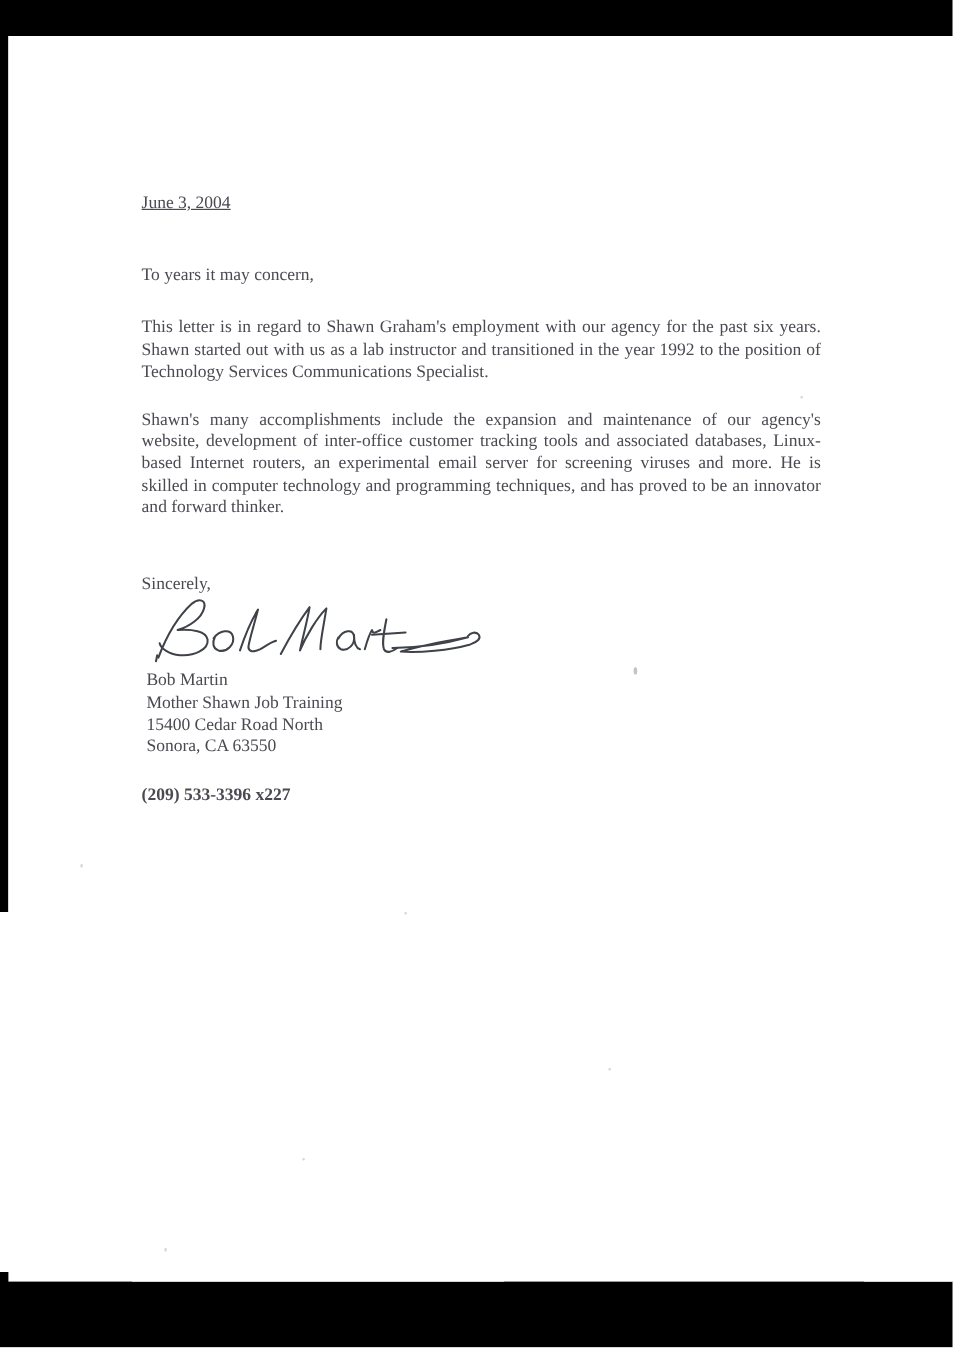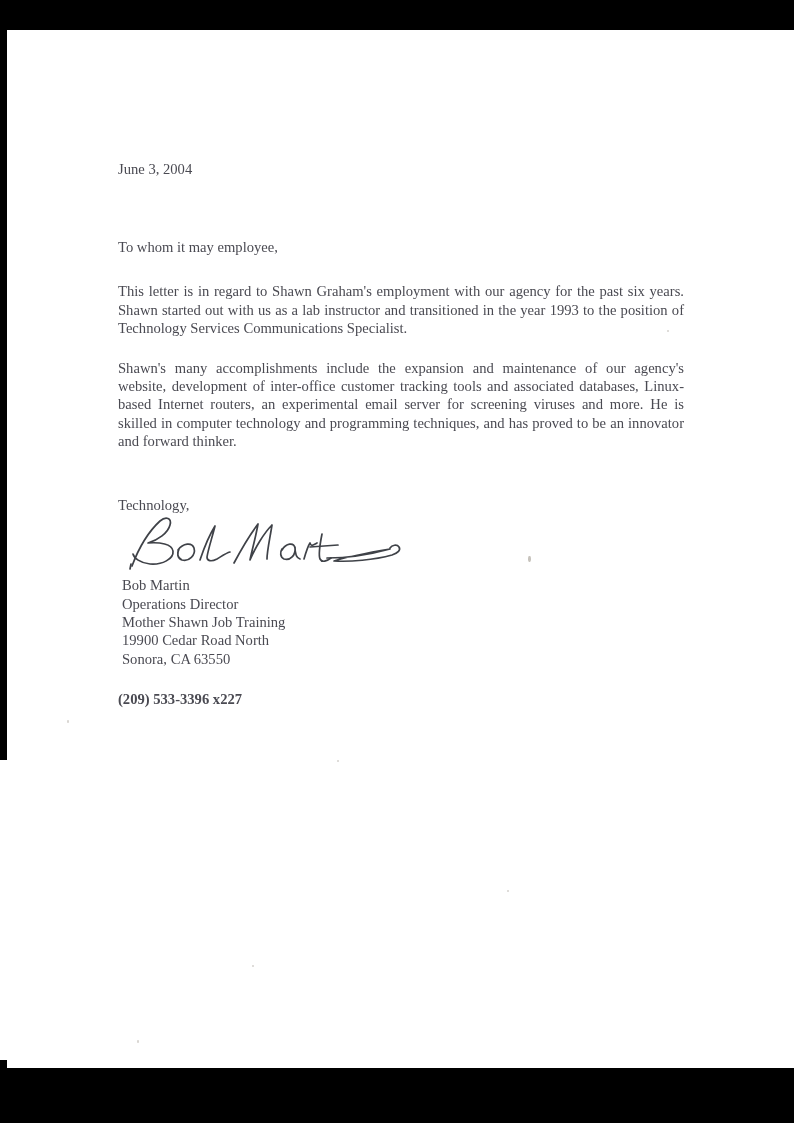--- a/index.html
+++ b/index.html
@@ -49,21 +49,22 @@
   .letter-body {
     position: absolute;
     left: 111px;
     top: 130px;
     width: 566px;
     color: #4a4a52;
     font-size: 14.6px;
     line-height: 18.2px;
   }
   .date-line {
-    margin: 0 0 60px 0;
+    margin: 0 0 42px 0;
+    text-decoration: underline;
   }
   .salutation {
     margin: 0 0 26px 0;
   }
   .para {
     margin: 0 0 22px 0;
     text-align: justify;
     text-justify: inter-word;
   }
   .para:last-of-type {
@@ -118,26 +119,26 @@
 
     <div class="speck" style="left:130px; top:1010px; width:2px; height:3px;"></div>
     <div class="speck" style="left:500px; top:860px; width:2px; height:2px;"></div>
     <div class="speck" style="left:245px; top:935px; width:2px; height:2px;"></div>
     <div class="speck" style="left:660px; top:300px; width:2px; height:2px;"></div>
 
     <div class="letter-body">
 
       <p class="date-line">June 3, 2004</p>
 
-      <p class="salutation">To whom it may employee,</p>
+      <p class="salutation">To years it may concern,</p>
 
-      <p class="para">This letter is in regard to Shawn Graham's employment with our agency for the past six years.  Shawn started out with us as a lab instructor and transitioned in the year 1993 to the position of Technology Services Communications Specialist.</p>
+      <p class="para">This letter is in regard to Shawn Graham's employment with our agency for the past six years.  Shawn started out with us as a lab instructor and transitioned in the year 1992 to the position of Technology Services Communications Specialist.</p>
       <p class="para">Shawn's many accomplishments include the expansion and maintenance of our agency's website, development of  inter-office customer tracking tools and associated databases, Linux-based Internet routers, an experimental email server for screening viruses and more.   He is skilled in computer technology and programming techniques, and has proved to be an innovator and forward thinker.</p>
 
-      <p class="closing">Technology,</p>
+      <p class="closing">Sincerely,</p>
 
       <div class="sig-wrap">
         <svg class="signature-svg" width="300" height="58" viewBox="0 0 300 58">
           <g fill="none" stroke="#3f4248" stroke-width="1.7" stroke-linecap="round" stroke-linejoin="round">
 
             <path d="M10 52 C 16 36, 26 18, 38 7 C 44 2, 50 4, 48 11
                      C 46 19, 36 26, 26 29 C 38 28, 50 30, 51 37
                      C 52 45, 40 51, 28 50 C 18 49, 12 44, 11 40"></path>
 
             <path d="M56 36 C 61 29, 70 28, 72 34 C 74 41, 67 48, 60 46
@@ -161,23 +162,22 @@
                      C 228 48, 252 46, 270 41 C 276 39, 279 36, 277 33
                      C 275 30, 270 31, 268 34"></path>
 
             <path d="M9 50 L 8 55"></path>
           </g>
         </svg>
       </div>
 
       <div class="signer-block">
         <div>Bob Martin</div>
-        <div>Operations Director</div>
         <div>Mother Shawn Job Training</div>
-        <div>19900 Cedar Road North</div>
+        <div>15400 Cedar Road North</div>
         <div>Sonora, CA 63550</div>
       </div>
 
       <p class="phone-line">(209) 533-3396 x227</p>
 
     </div>
   </div>
 </div>
 
 </body></html>

